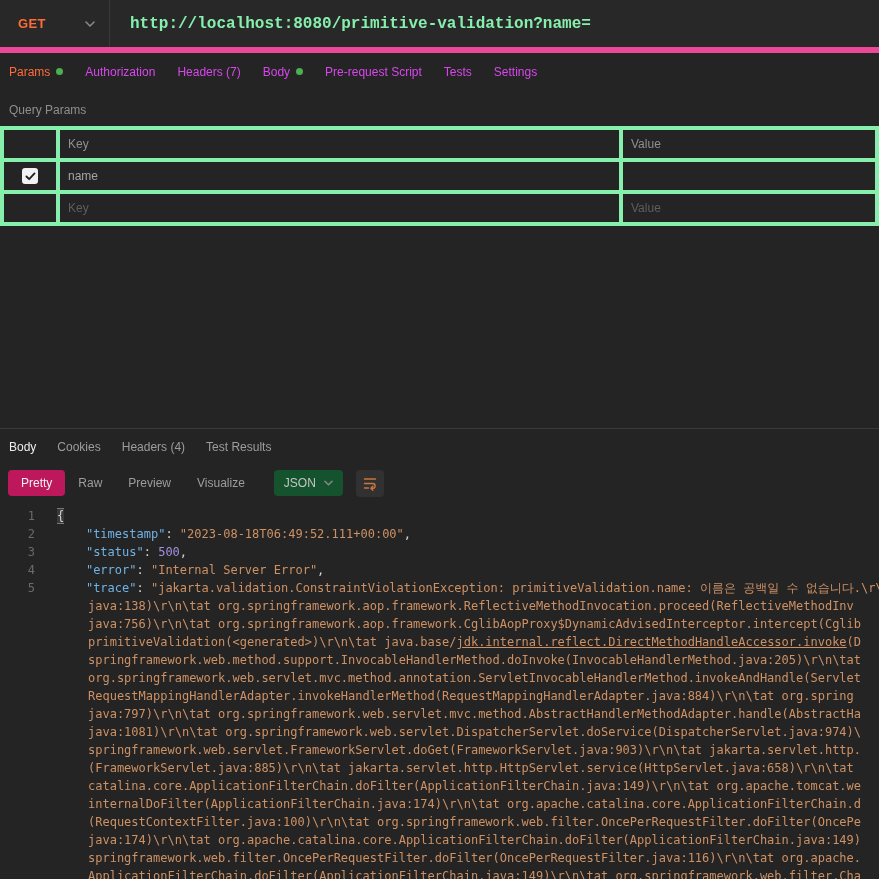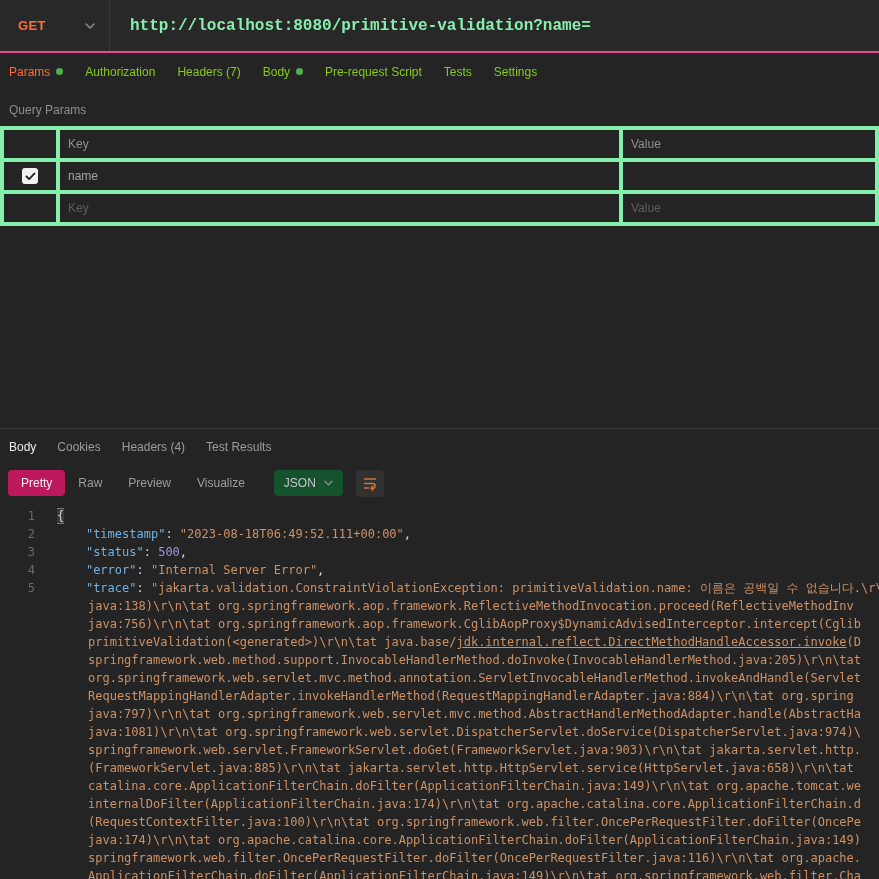--- a/index.html
+++ b/index.html
@@ -9,36 +9,36 @@
     background: #242424;
     font-family: "Liberation Sans", sans-serif;
     color: #e0e0e0;
     -webkit-font-smoothing: antialiased;
   }
   .app { width: 879px; height: 879px; position: relative; }
 
   
   .url-bar {
     height: 53px; display: flex; align-items: stretch;
-    background: #282828; border-bottom: 2px solid #ec4899;
+    background: #282828; border-bottom: 6px solid #ec4899;
   }
   .method-select {
     width: 110px; display: flex; align-items: center; justify-content: space-between;
     padding: 0 14px 0 18px; border-right: 1px solid #3a3a3a; cursor: pointer;
   }
   .method-label { color: var(--accent, #ff6c37); font-weight: 700; font-size: 13px; letter-spacing: .3px; }
   .chev-icon { color: #8a8a8a; display: inline-flex; align-items: center; }
   .url-input {
     flex: 1; display: flex; align-items: center; padding-left: 20px;
     color: #86efac; font-size: 16px; font-weight: 600; cursor: text; font-family: Liberation Mono, monospace;
   }
 
   
   .req-tabs { display: flex; align-items: center; height: 38px; padding-left: 9px; gap: 22px; }
-  .req-tab { display: flex; align-items: center; font-size: 12px; color: #84cc16; cursor: pointer; }
+  .req-tab { display: flex; align-items: center; font-size: 12px; color: #d946ef; cursor: pointer; }
   .req-tab.active { color: var(--accent, #ff6c37); }
   .dot { width: 7px; height: 7px; border-radius: 50%; background: var(--indicator-green, #4caf50); margin-left: 6px; margin-top: -2px; }
 
   .section-label { color: #8f8f8f; font-size: 12px; margin: 12px 0 0 9px; }
 
   
   .params-table { width: 100%; border-collapse: collapse; font-size: 12px; margin-top: 9px; }
   .params-table tr { height: 32px; }
   .params-table th, .params-table td {
     border: 4px solid #86efac; padding: 0 0 0 8px; text-align: left;

